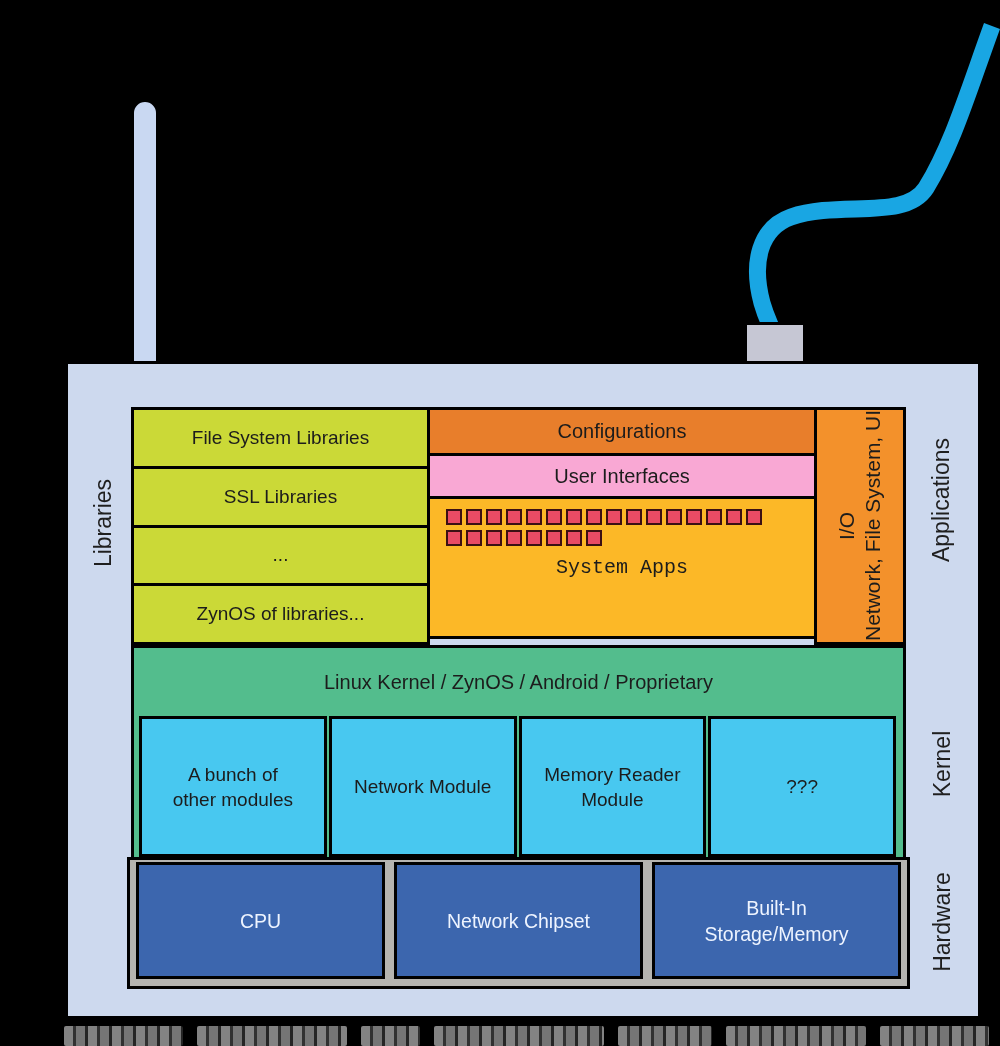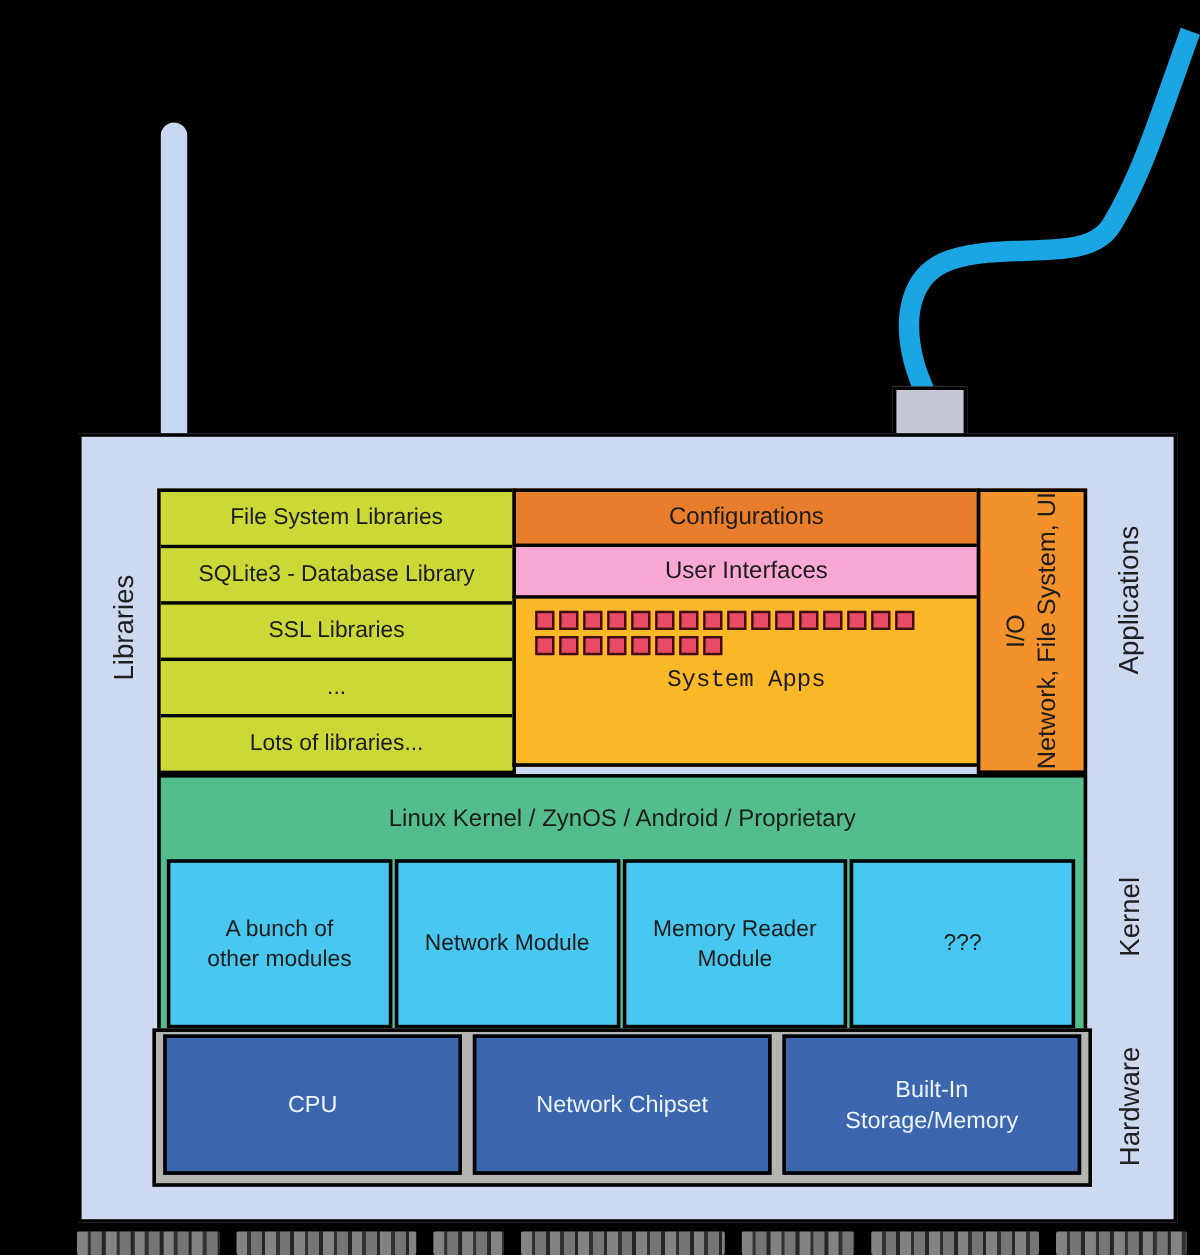--- a/index.html
+++ b/index.html
@@ -113,24 +113,23 @@
 
   <div class="device">
 
     <div class="vlabel" style="left:35px;top:159px;">Libraries</div>
     <div class="vlabel" style="left:873px;top:136px;">Applications</div>
     <div class="vlabel" style="left:874px;top:400px;">Kernel</div>
     <div class="vlabel" style="left:874px;top:558px;">Hardware</div>
 
     <div class="libs-col">
       <div class="lib-row">File System Libraries</div>
-      <div class="lib-row">SQLite3 - Database Library</div>
       <div class="lib-row">SSL Libraries</div>
       <div class="lib-row">...</div>
-      <div class="lib-row">Lots of libraries...</div>
+      <div class="lib-row">ZynOS of libraries...</div>
     </div>
 
     <div class="apps-col">
       <div class="conf-box">Configurations</div>
       <div class="ui-box">User Interfaces</div>
       <div class="sysapps-box">
         <div class="squares-row">
             <div class="app-square"></div>
             <div class="app-square"></div>
             <div class="app-square"></div>

